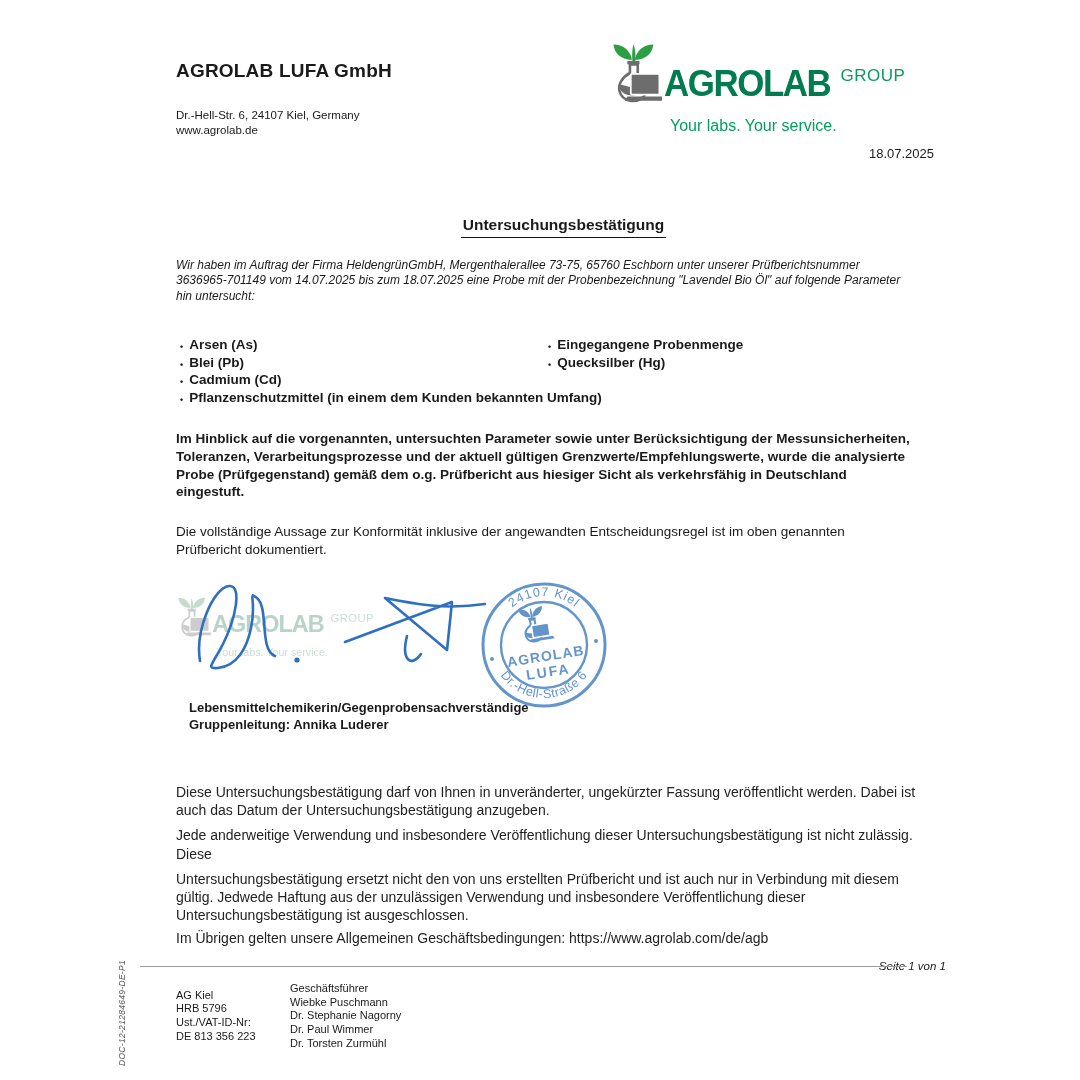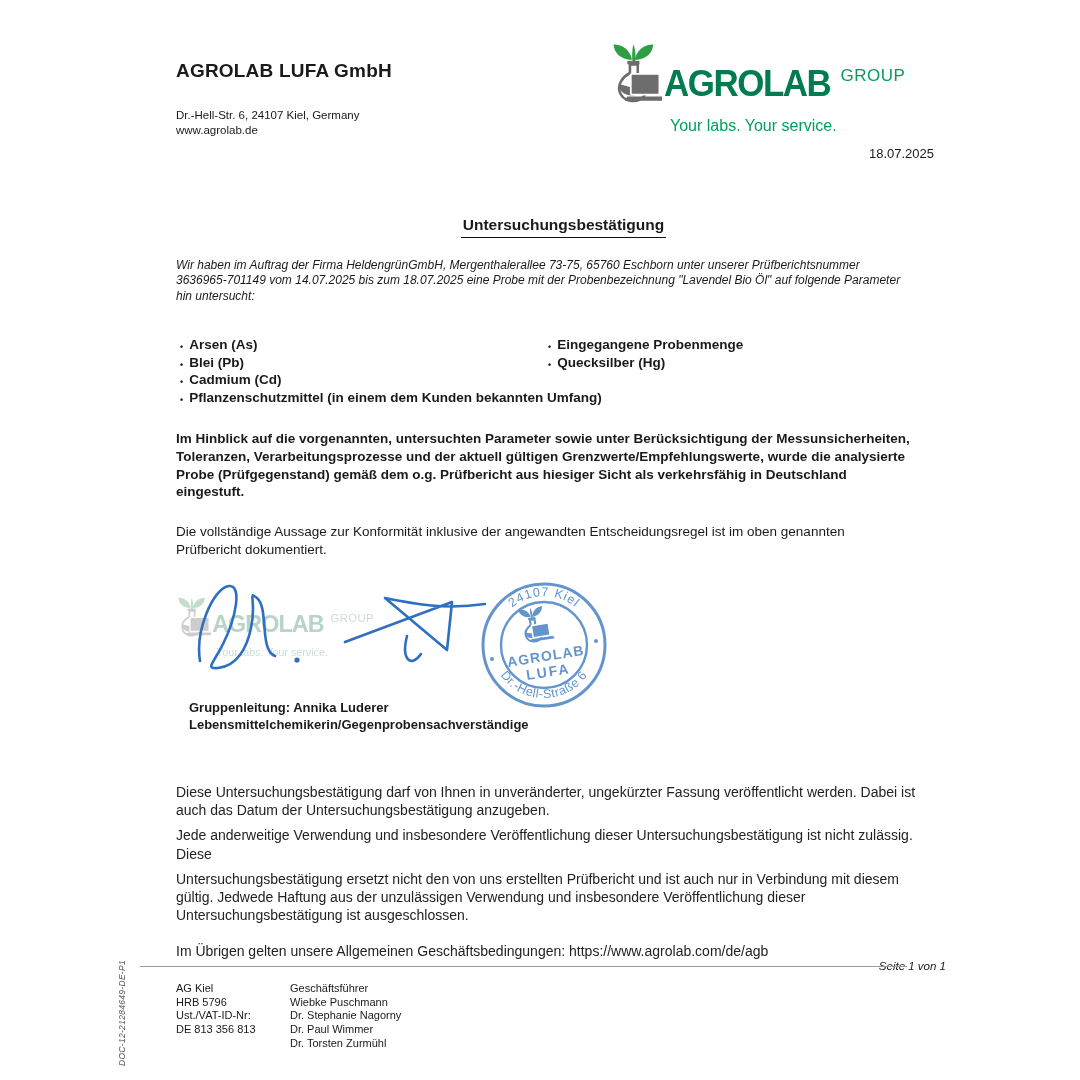--- a/index.html
+++ b/index.html
@@ -30,24 +30,24 @@
   .conformity{position:absolute;left:176px;top:523px;width:736px;font-size:13.5px;line-height:1.3;}
   
   .watermark{position:absolute;left:176px;top:592px;transform:scale(.67);transform-origin:top left;opacity:.5;filter:saturate(.75);width:300px;}
   .sig-svg{position:absolute;left:185px;top:576px;}
   .stamp-svg{position:absolute;left:478px;top:579px;}
   .signer{position:absolute;left:189px;top:700px;font-size:13px;font-weight:bold;line-height:1.3;}
   
   .legal{position:absolute;left:176px;top:783px;width:742px;font-size:14px;line-height:1.3;color:#222;}
   .legal p{margin:0 0 7px 0;}
   .legal p.p2{}
-  .legal p.p3{margin-bottom:18px;}
+  .legal p.p3{margin-bottom:5px;}
   .pagenum{position:absolute;right:177px;top:960px;font-size:11.5px;font-style:italic;}
   .footer-rule{position:absolute;left:140px;top:966px;width:767px;height:1px;background:#9a9a9a;}
-  .registry{position:absolute;left:176px;top:982px;font-size:11px;line-height:1.24;display:flex;}
+  .registry{position:absolute;left:176px;top:982px;font-size:11px;line-height:1.24;display:flex;align-items:center;}
   .registry .col1{width:114px;}
   .doc-id{position:absolute;left:117px;top:1066px;transform:rotate(-90deg);transform-origin:0 0;font-size:8.5px;font-style:italic;color:#555;white-space:nowrap;letter-spacing:.3px;}
 </style>
 </head>
 <body>
 
 <div class="page">
 
   <div class="company">AGROLAB LUFA GmbH</div>
   <div class="addr">
@@ -172,40 +172,40 @@
           <rect x="24" y="40" width="33" height="24" rx="1.5" stroke="#ffffff" stroke-width="3"></rect>
           <path d="M20,66 h42 l3,5 h-48 z"></path>
         </g>
         <text x="66" y="82" text-anchor="middle" font-family="Liberation Sans, sans-serif" font-weight="bold" font-size="14" letter-spacing="1" fill="#4e87c6">AGROLAB</text>
         <text x="66" y="98" text-anchor="middle" font-family="Liberation Sans, sans-serif" font-weight="bold" font-size="14" letter-spacing="2" fill="#4e87c6">LUFA</text>
       </g>
     </g>
   </svg>
 
   <div class="signer">
+    <div>Lebensmittelchemikerin/Gegenprobensachverständige</div>
     <div>Gruppenleitung: Annika Luderer</div>
-    <div>Lebensmittelchemikerin/Gegenprobensachverständige</div>
   </div>
 
   <div class="legal">
     <p>Diese Untersuchungsbestätigung darf von Ihnen in unveränderter, ungekürzter Fassung veröffentlicht werden. Dabei ist auch das Datum der Untersuchungsbestätigung anzugeben.</p>
     <p class="p2">Jede anderweitige Verwendung und insbesondere Veröffentlichung dieser Untersuchungsbestätigung ist nicht zulässig. Diese</p>
     <p class="p3">Untersuchungsbestätigung ersetzt nicht den von uns erstellten Prüfbericht und ist auch nur in Verbindung mit diesem gültig. Jedwede Haftung aus der unzulässigen Verwendung und insbesondere Veröffentlichung dieser Untersuchungsbestätigung ist ausgeschlossen.</p>
     <p>Im Übrigen gelten unsere Allgemeinen Geschäftsbedingungen: https://www.agrolab.com/de/agb</p>
   </div>
 
   <div class="pagenum">Seite 1 von 1</div>
   <div class="footer-rule"></div>
 
   <div class="registry">
     <div class="col1">
       <div>AG Kiel</div>
       <div>HRB 5796</div>
       <div>Ust./VAT-ID-Nr:</div>
-      <div>DE 813 356 813</div>
+      <div>DE 813 356 223</div>
     </div>
     <div class="col2">
       <div>Geschäftsführer</div>
       <div>Wiebke Puschmann</div>
       <div>Dr. Stephanie Nagorny</div>
       <div>Dr. Paul Wimmer</div>
       <div>Dr. Torsten Zurmühl</div>
     </div>
   </div>
 

